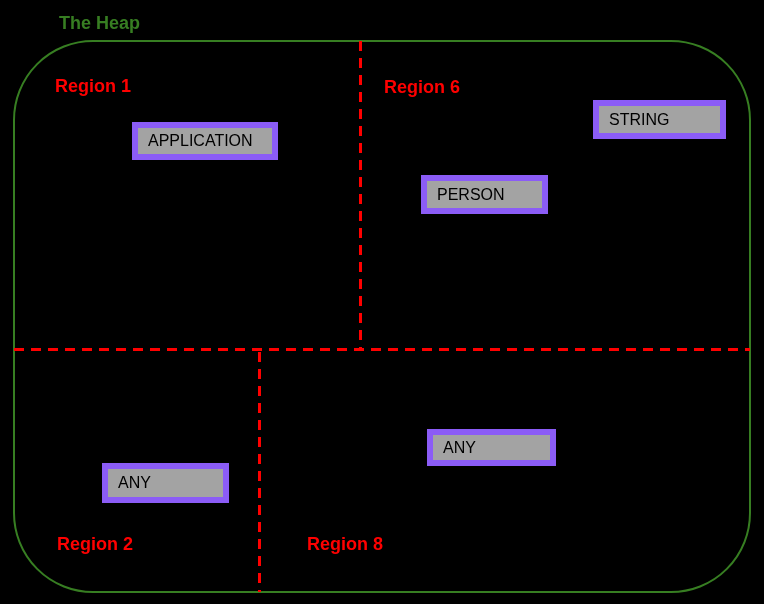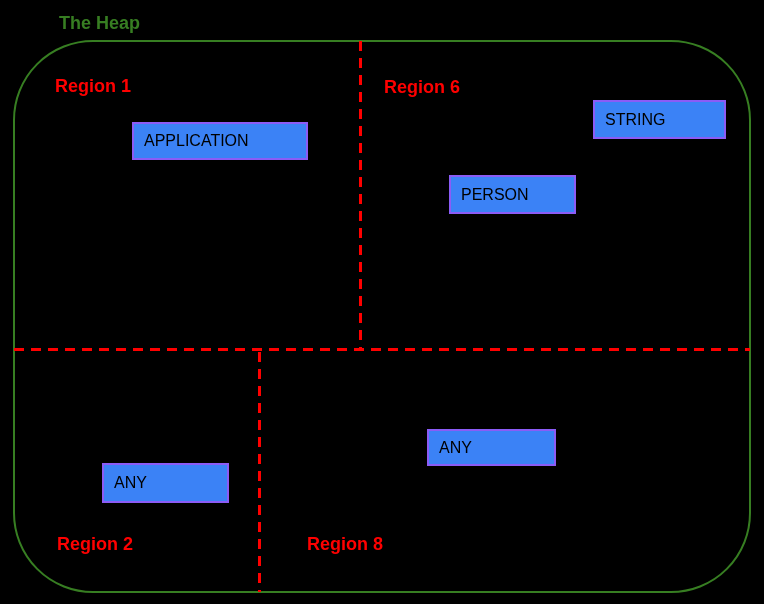--- a/index.html
+++ b/index.html
@@ -48,32 +48,32 @@
     font-weight: bold;
     white-space: nowrap;
   }
   .region-label.r1 { left: 55px;  top: 76px;  }
   .region-label.r2 { left: 384px; top: 77px;  }
   .region-label.r3 { left: 57px;  top: 534px; }
   .region-label.r4 { left: 307px; top: 534px; }
   .node-box {
     position: absolute;
     box-sizing: border-box;
-    background: #3b82f6;
-    border: 2px solid #8b5cf6;
+    background: #a3a3a3;
+    border: 6px solid #8b5cf6;
     color: #000000;
     font-size: 16px;
     display: flex;
     align-items: center;
     padding-left: 10px;
     white-space: nowrap;
   }
-  .node-box.application { left: 132px; top: 122px; width: 176px; height: 38px; }
+  .node-box.application { left: 132px; top: 122px; width: 146px; height: 38px; }
   .node-box.string      { left: 593px; top: 100px; width: 133px; height: 39px; }
-  .node-box.person      { left: 421px; top: 175px; width: 127px; height: 39px; margin-left: 28px; }
+  .node-box.person      { left: 421px; top: 175px; width: 127px; height: 39px; }
   .node-box.any-r3      { left: 102px; top: 463px; width: 127px; height: 40px; }
   .node-box.any-r4      { left: 427px; top: 429px; width: 129px; height: 37px; }
 </style>
 </head>
 <body>
 
 <div class="canvas">
 
   <div class="heap-border"></div>
 

